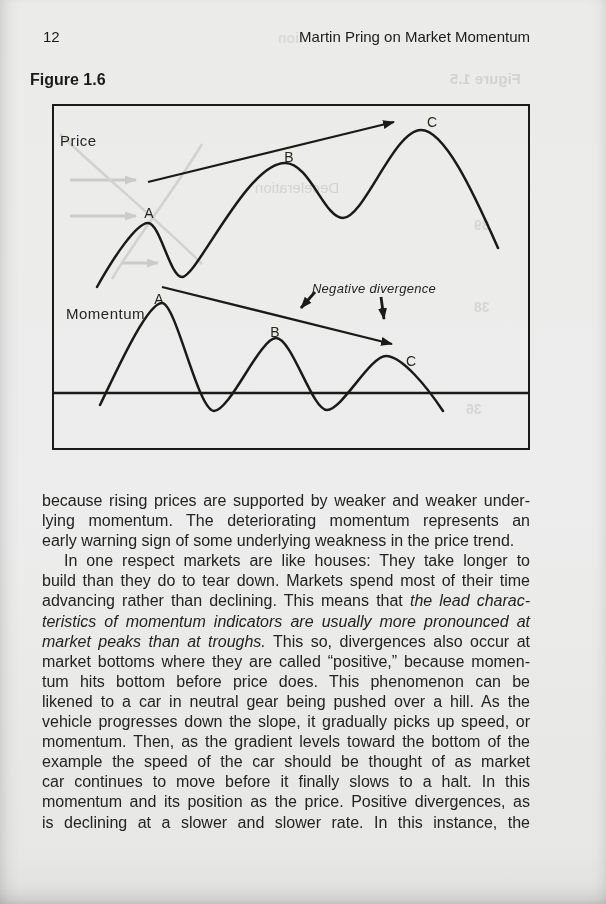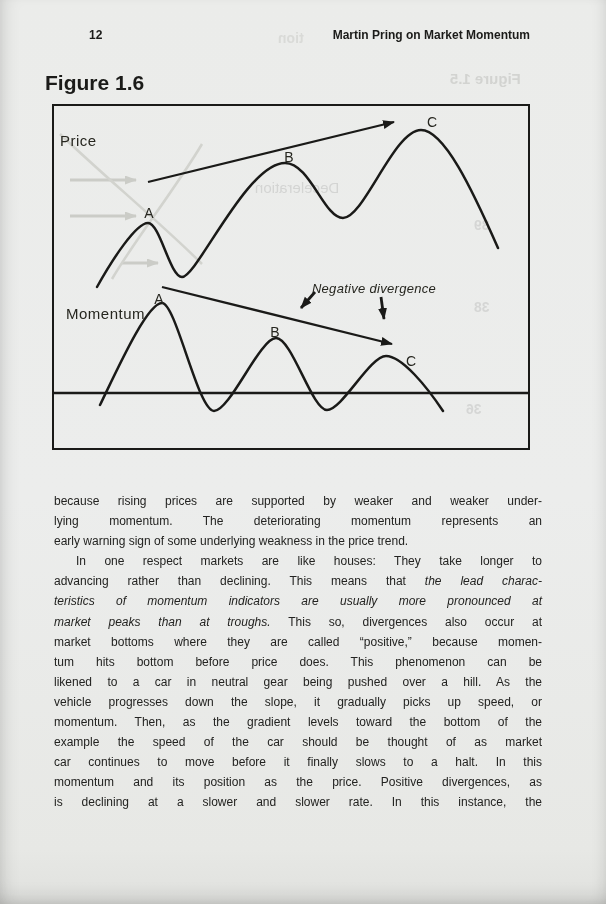--- a/index.html
+++ b/index.html
@@ -12,36 +12,36 @@
     position:absolute; inset:0;
     background: linear-gradient(180deg,#ebecea 0%,#ecedec 55%,#e7e8e5 94%,#e0e1de 100%);
     box-shadow: inset 14px 0 20px -14px rgba(0,0,0,.18),
                 inset -12px 0 18px -14px rgba(0,0,0,.14),
                 inset 0 -16px 22px -16px rgba(0,0,0,.22);
   }
   .header-row {
     position:absolute; left:43px; top:28px; width:487px;
     display:flex; justify-content:space-between; align-items:baseline;
   }
-  .pageno, .running-title { font-size:12px; font-weight:bold; color:#1b1b19;margin-left:46px; }
+  .pageno, .running-title { font-size:15px; font-weight:normal; color:#1b1b19; }
   .figure-caption {
-    position:absolute; left:45px; top:71px;
-    font-size:21px; font-weight:bold; color:#1b1b19;
+    position:absolute; left:30px; top:71px;
+    font-size:16px; font-weight:bold; color:#1b1b19;
   }
   .figure-box {
     position:absolute; left:52px; top:104px; width:478px; height:346px;
     border:2px solid #1a1a18; box-sizing:border-box; background:transparent;
   }
   .figure-box svg { display:block; }
   .fig-label { font-size:15px; fill:#26261f; letter-spacing:.5px; }
   .peak-label { font-size:14px; fill:#26261f; }
   .annot { font-size:13px; font-style:italic; fill:#26261f; letter-spacing:.3px; }
   #body-text {
-    position:absolute; left:54px; top:491px; width:488px;
-    font-size:12px; line-height:20.1px; color:#232321;
+    position:absolute; left:42px; top:491px; width:488px;
+    font-size:16px; line-height:20.1px; color:#232321;
   }
   .bline { text-align:justify; text-align-last:justify; white-space:normal; height:20.1px; }
   .bline.last { text-align-last:left; }
   .bline.indent { text-indent:22px; }
   .bline i, .bline .it { font-style:italic; }
   
   .bleed {
     position:absolute; transform:scaleX(-1); color:rgba(88,90,84,.17);
     font-weight:bold; pointer-events:none; white-space:nowrap;
   }
@@ -110,20 +110,21 @@
 
       <line x1="0" y1="287" x2="474" y2="287" stroke="#1a1a18" stroke-width="2.6"></line>
     </svg>
   </div>
 
   <div id="body-text">
       <div class="bline"><span>because rising prices are supported by weaker and weaker under-</span></div>
       <div class="bline"><span>lying momentum.  The deteriorating momentum represents an</span></div>
       <div class="bline last"><span>early warning sign of some underlying weakness in the price trend.</span></div>
       <div class="bline indent"><span>In one respect markets are like houses:  They take longer to</span></div>
+      <div class="bline"><span>build than they do to tear down.  Markets spend most of their time</span></div>
       <div class="bline"><span>advancing rather than declining.  This means that </span><span class="it">the lead charac-</span></div>
       <div class="bline"><span class="it">teristics of momentum indicators are usually more pronounced at</span></div>
       <div class="bline"><span class="it">market peaks than at troughs.</span><span> This so, divergences also occur at</span></div>
       <div class="bline"><span>market bottoms where they are called “positive,” because momen-</span></div>
       <div class="bline"><span>tum hits bottom before price does.  This phenomenon can be</span></div>
       <div class="bline"><span>likened to a car in neutral gear being pushed over a hill.  As the</span></div>
       <div class="bline"><span>vehicle progresses down the slope, it gradually picks up speed, or</span></div>
       <div class="bline"><span>momentum.  Then, as the gradient levels toward the bottom of the</span></div>
       <div class="bline"><span>example the speed of the car should be thought of as market</span></div>
       <div class="bline"><span>car continues to move before it finally slows to a halt.  In this</span></div>

